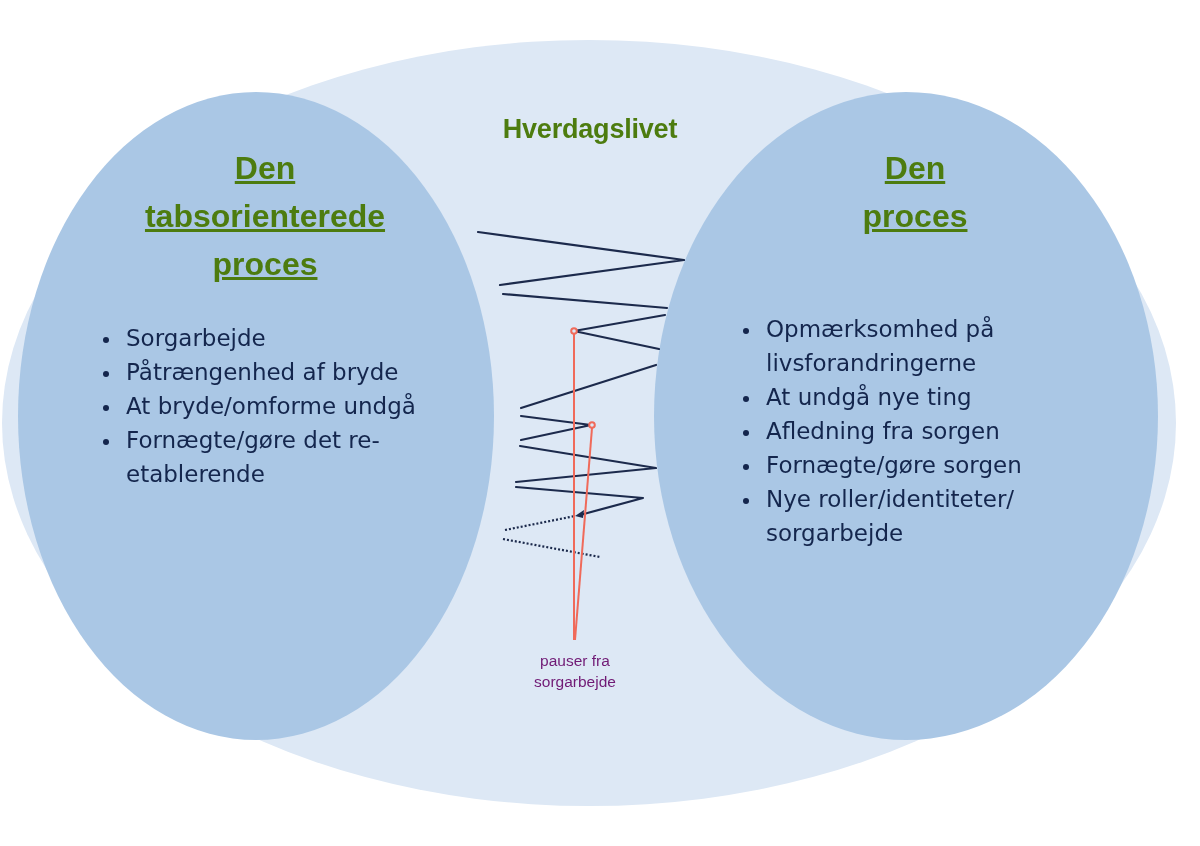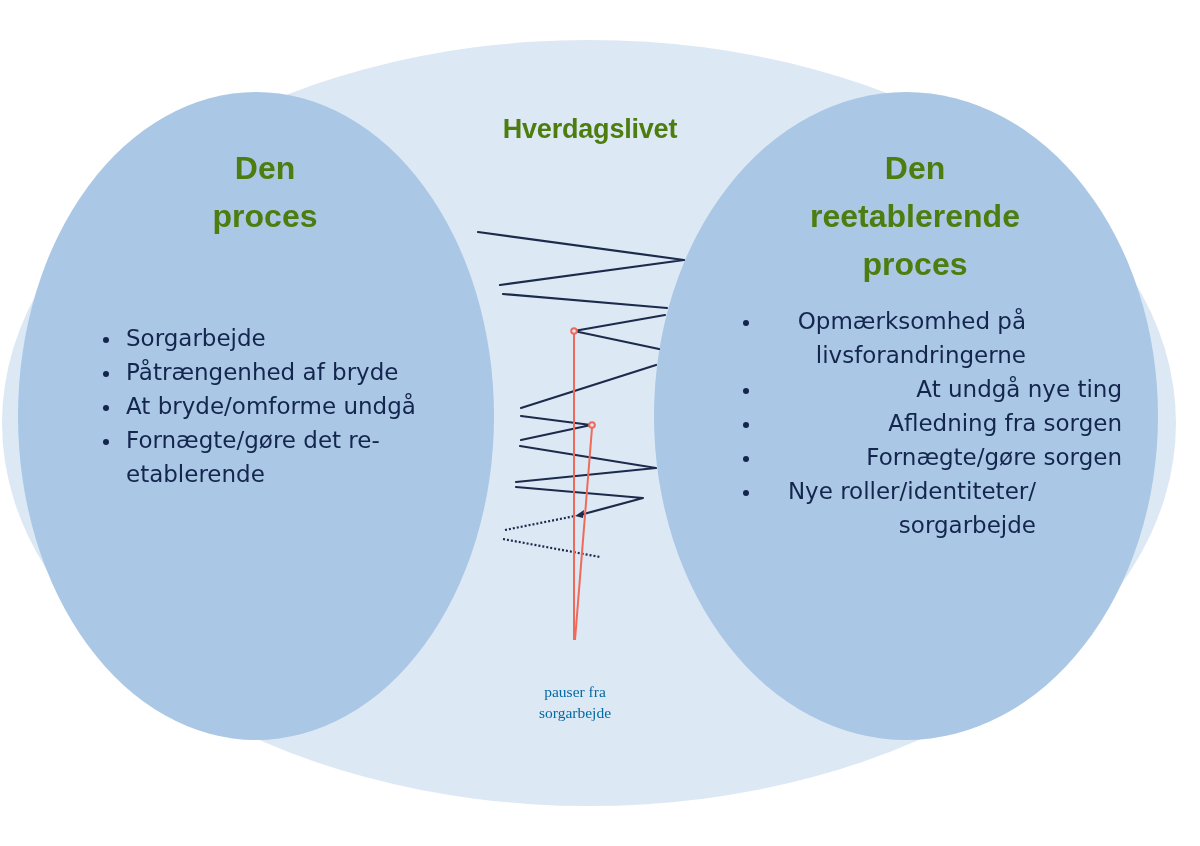--- a/index.html
+++ b/index.html
@@ -3,34 +3,34 @@
 <meta charset="utf-8">
 <style>
   html, body { margin: 0; padding: 0; background: #ffffff; }
   body { width: 1200px; height: 846px; position: relative; overflow: hidden; }
   #canvas { position: absolute; left: 0; top: 0; width: 1200px; height: 846px; }
   .title {
     position: absolute; font-family: "Liberation Sans", sans-serif; font-weight: bold;
     color: #4d7c0f; text-align: center;
   }
   .main-title { left: 440px; top: 114px; width: 300px; font-size: 27px; letter-spacing: -0.2px; }
-  .proc-title { font-size: 32px; line-height: 48px; }
+  .proc-title { font-size: 32px; line-height: 48px; text-decoration: underline; }
   .left-title { left: 95px; top: 144px; width: 340px; }
   .right-title { left: 765px; top: 144px; width: 300px; }
   ul.bullets {
     position: absolute; margin: 0; padding: 0 0 0 34px;
     font-family: "DejaVu Sans", sans-serif; font-size: 23px; line-height: 34px; color: #14264d;
   }
   ul.bullets li { padding-left: 4px; }
   ul.bullets li::marker { font-size: 20px; }
   .left-list { left: 88px; top: 321px; width: 380px; }
-  .right-list { left: 728px; top: 304px; width: 360px; text-align: right; }
+  .right-list { left: 728px; top: 312px; width: 360px; }
   .pause-label {
-    position: absolute; left: 500px; top: 681px; width: 150px; text-align: center;
-    font-family: Liberation Serif, serif; font-size: 15.5px; line-height: 21px; color: #0369a1;
+    position: absolute; left: 500px; top: 650px; width: 150px; text-align: center;
+    font-family: Liberation Sans, sans-serif; font-size: 15.5px; line-height: 21px; color: #701a75;
   }
 </style>
 </head>
 <body>
 
 <svg id="canvas" width="1200" height="846" viewBox="0 0 1200 846">
   <ellipse cx="589" cy="423" rx="587" ry="383" fill="#dde8f5"></ellipse>
   <ellipse cx="256" cy="416" rx="238" ry="324" fill="#aac7e5"></ellipse>
   <ellipse cx="906" cy="416" rx="252" ry="324" fill="#aac7e5"></ellipse>
 
@@ -54,33 +54,33 @@
     <line x1="592" y1="428" x2="575" y2="640"></line>
     <circle cx="574" cy="331" r="2.8" fill="#dde8f5"></circle>
     <circle cx="592" cy="425" r="2.8" fill="#dde8f5"></circle>
   </g>
 </svg>
 
 <div class="title main-title">Hverdagslivet</div>
 
 <div class="title proc-title left-title">
   <div>Den</div>
+  <div>tabsorienterede</div>
   <div>proces</div>
 </div>
 
 <ul class="bullets left-list">
   <li>Sorgarbejde</li>
   <li>Påtrængenhed af bryde</li>
   <li>At bryde/omforme undgå</li>
   <li style="width:310px">Fornægte/gøre det re-etablerende</li>
 </ul>
 
 <div class="title proc-title right-title">
   <div>Den</div>
-  <div>reetablerende</div>
   <div>proces</div>
 </div>
 
 <ul class="bullets right-list">
   <li style="width:260px">Opmærksomhed på livsforandringerne</li>
   <li>At undgå nye ting</li>
   <li>Afledning fra sorgen</li>
   <li>Fornægte/gøre sorgen</li>
   <li style="width:270px">Nye roller/identiteter/ sorgarbejde</li>
 </ul>

